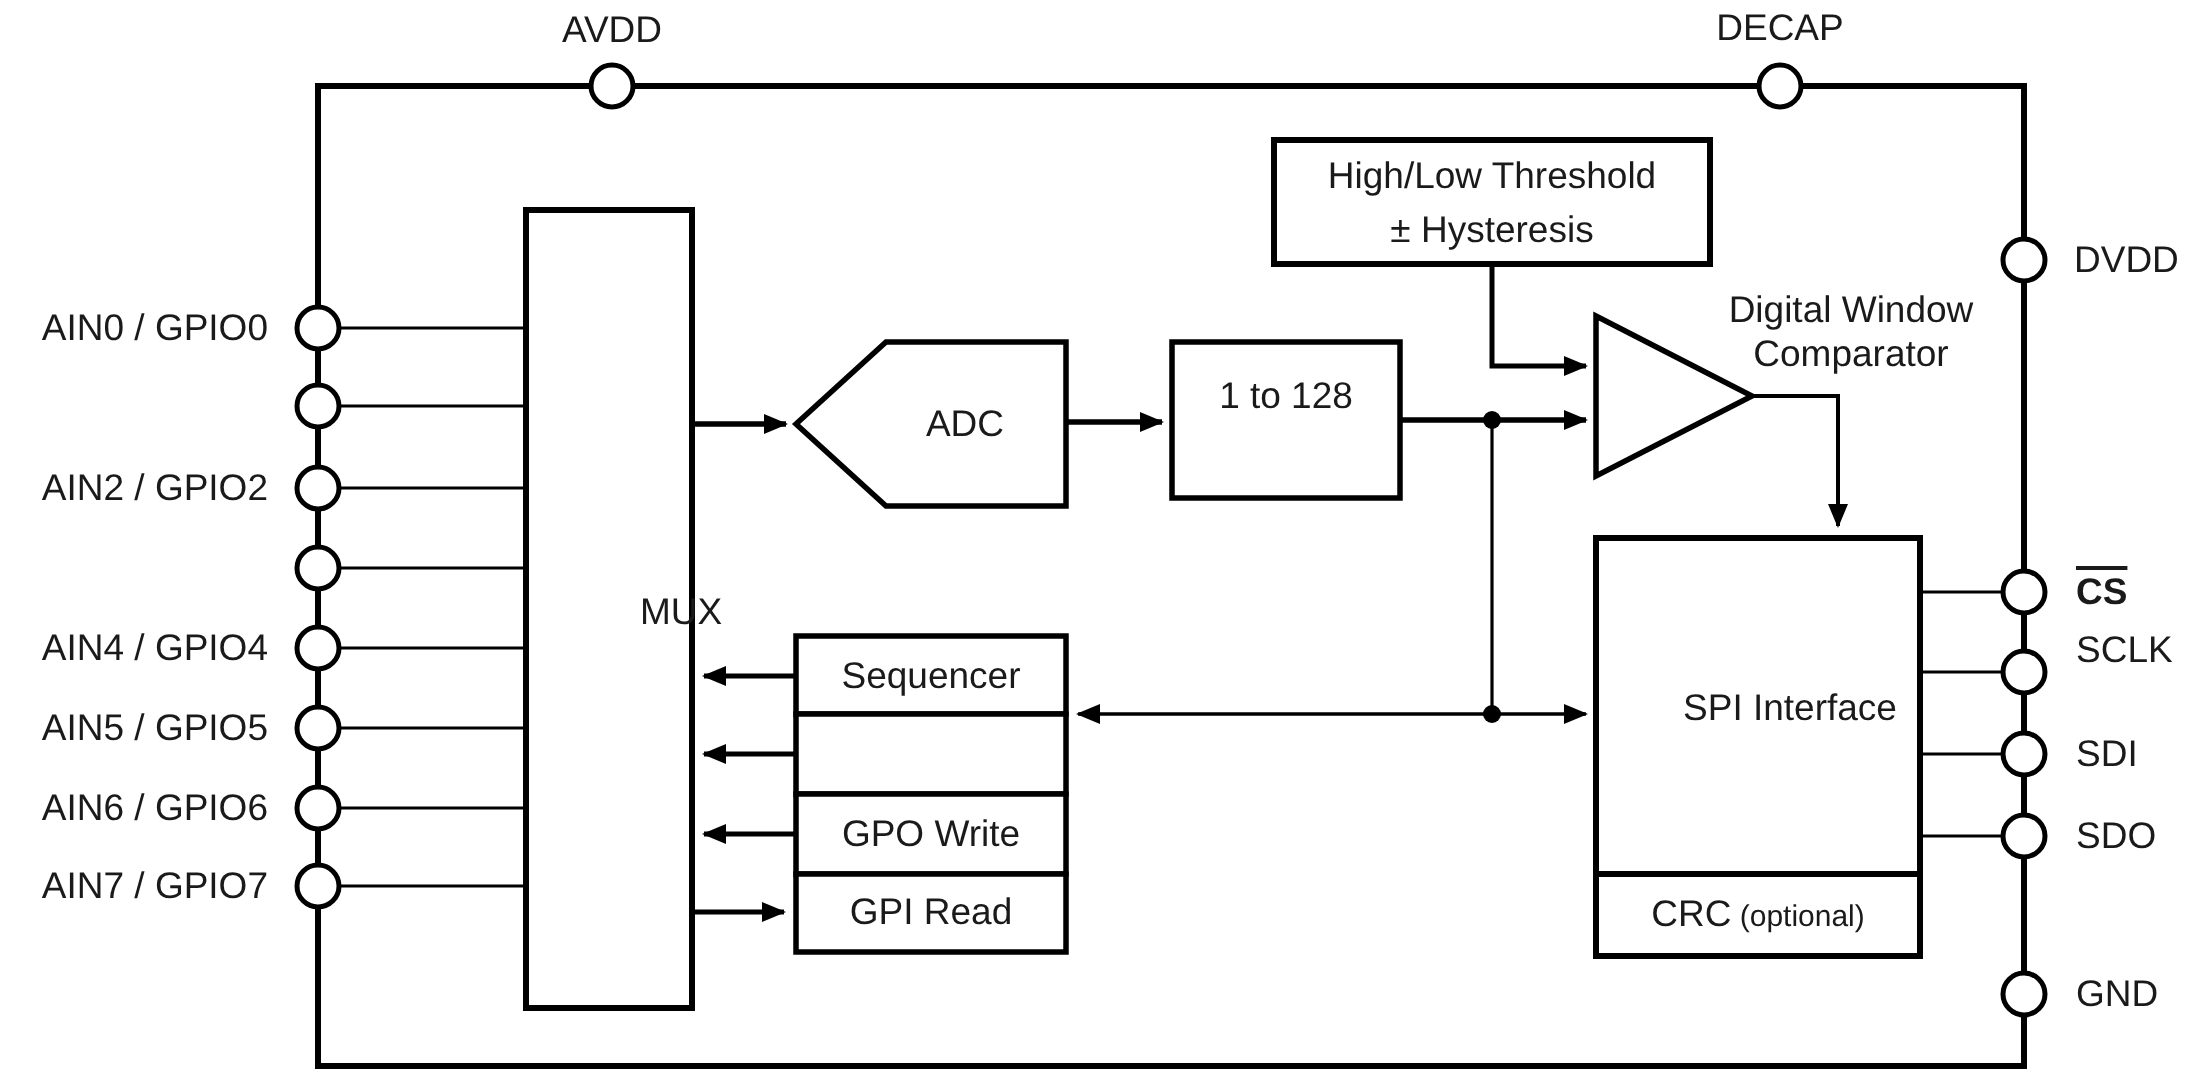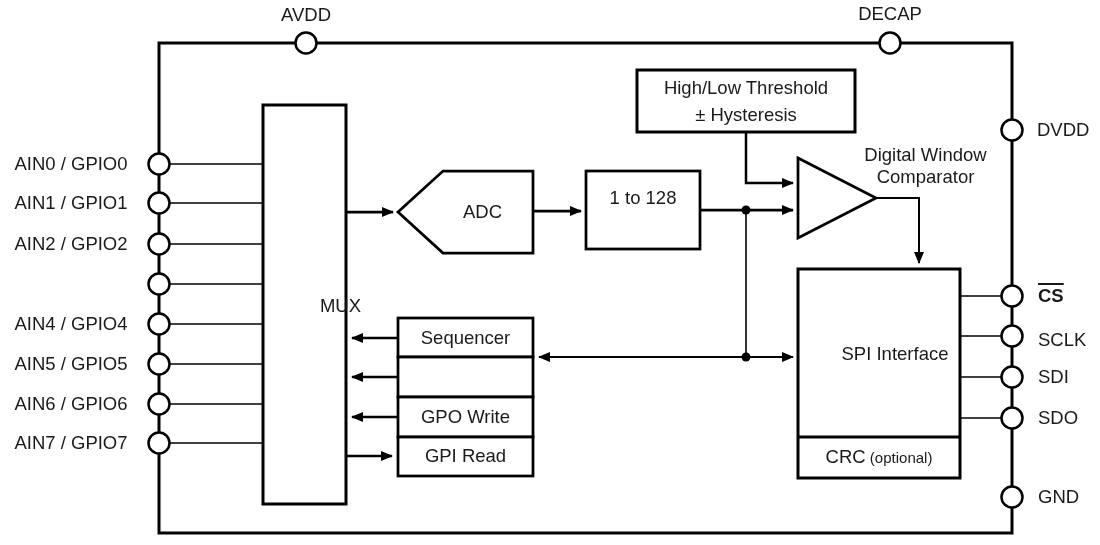--- a/index.html
+++ b/index.html
@@ -21,21 +21,21 @@
     left: 0; top: 0;
   }
   .lbl {
     position: absolute;
     font-size: 18.5px;
     line-height: 22px;
     white-space: nowrap;
     color: #1a1a1a;
   }
   .center { text-align: center; }
-  .right  { text-align: center; }
+  .right  { text-align: right; }
   .two-line { line-height: 27px; }
   .tight-line { line-height: 21.5px; }
   .overline-text {
     text-decoration: overline;
     text-decoration-thickness: 1.8px;
   }
   .small-suffix { font-size: 15px; }
 </style>
 </head>
 <body>
@@ -121,27 +121,26 @@
     <circle cx="159" cy="364" r="10.5" fill="#fff" stroke="#000" stroke-width="2.5"></circle>
     <circle cx="159" cy="404" r="10.5" fill="#fff" stroke="#000" stroke-width="2.5"></circle>
     <circle cx="159" cy="443" r="10.5" fill="#fff" stroke="#000" stroke-width="2.5"></circle>
   </svg>
 
   <div class="lbl center" style="left:246px; top:4px; width:120px;">AVDD</div>
   <div class="lbl center" style="left:830px; top:3px; width:120px;">DECAP</div>
 
   <div class="lbl" style="left:1037px; top:119px;">DVDD</div>
   <div class="lbl overline-text" style="left:1038px; top:285px;font-weight:bold;">CS</div>
-  <div class="lbl" style="left:1038px; top:329px;">SCLK</div>
+  <div class="lbl" style="left:1038px; top:314px;">SCLK</div>
   <div class="lbl" style="left:1038px; top:366px;">SDI</div>
   <div class="lbl" style="left:1038px; top:407px;">SDO</div>
   <div class="lbl" style="left:1038px; top:486px;">GND</div>
 
   <div class="lbl right" style="left:8px; top:153px; width:126px;">AIN0 / GPIO0</div>
-  <div class="lbl right" style="left:8px; top:192px; width:126px;">AIN1 / GPIO1</div>
   <div class="lbl right" style="left:8px; top:233px; width:126px;">AIN2 / GPIO2</div>
   <div class="lbl right" style="left:8px; top:313px; width:126px;">AIN4 / GPIO4</div>
   <div class="lbl right" style="left:8px; top:353px; width:126px;">AIN5 / GPIO5</div>
   <div class="lbl right" style="left:8px; top:393px; width:126px;">AIN6 / GPIO6</div>
   <div class="lbl right" style="left:8px; top:432px; width:126px;">AIN7 / GPIO7</div>
 
   <div class="lbl center" style="left:263px; top:295px; width:83px;padding-left:36px;">MUX</div>
   <div class="lbl center" style="left:430px; top:201px; width:105px;">ADC</div>
 
   <div class="lbl center two-line" style="left:586px; top:184px; width:114px;">

